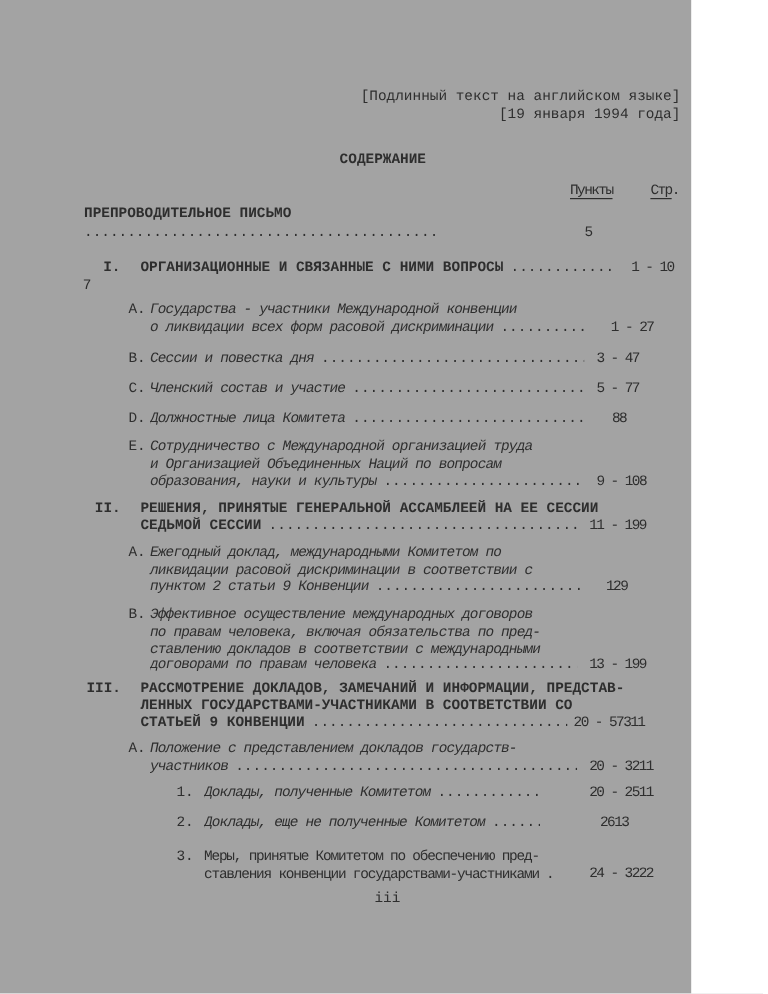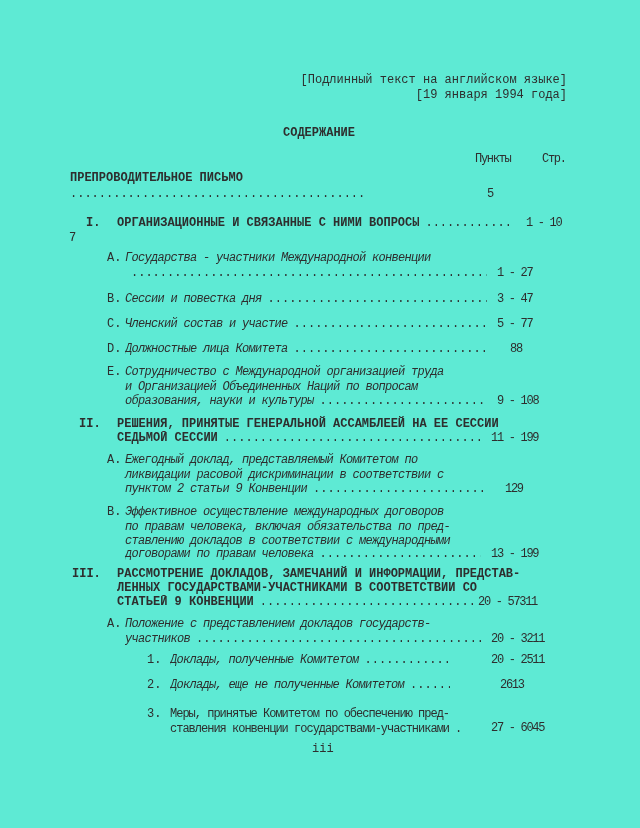--- a/index.html
+++ b/index.html
@@ -1,35 +1,35 @@
 <!DOCTYPE html>
 <html><head>
 <meta charset="utf-8">
 <style>
   html,body{margin:0;padding:0;background:#ffffff;}
   .page{
     position:relative;
-    width:640px;height:828px;
-    background:#5eead4;
+    width:576px;height:828px;
+    background:#a3a3a3;
     overflow:hidden;
     font-family:"Liberation Mono","DejaVu Sans Mono",monospace;
     font-size:12px;
     line-height:15px;
     color:#2e2e2e;
   }
   .ab{position:absolute;height:15px;white-space:pre;}
   .lnf{position:absolute;height:15px;display:flex;white-space:pre;overflow:hidden;align-items:flex-start;}
   .lead{flex:1 1 auto;overflow:hidden;white-space:nowrap;letter-spacing:0;font-weight:normal;}
   .gap{margin-left:6px;}
   .r{width:367px;text-align:right;}
   .b{font-weight:bold;}
   .lc{letter-spacing:-0.7px;font-style:italic;}
   .xt{letter-spacing:-1px;}
   .val{letter-spacing:-1.3px;}
-  .ul{text-underline-offset:3px;}
+  .ul{text-decoration:underline;text-underline-offset:3px;}
 </style>
 </head>
 <body>
 
 <div class="page">
 
   <div class="ab r" style="left:200px;top:73px">[Подлинный текст на английском языке]</div>
   <div class="ab r" style="left:200px;top:88px">[19 января 1994 года]</div>
 
   <div class="ab b" style="left:283px;top:126px">СОДЕРЖАНИЕ</div>
@@ -41,22 +41,22 @@
   <div class="lnf" style="left:70px;top:187px;width:293px"><span class="lead">................................................................................</span></div>
   <span class="ab val" style="left:487px;top:187px">5</span>
 
   <span class="ab b" style="left:86px;top:216px">I.</span>
   <div class="lnf" style="left:117px;top:216px;width:397px"><span class="b">ОРГАНИЗАЦИОННЫЕ И СВЯЗАННЫЕ С НИМИ ВОПРОСЫ</span><span class="lead gap">................................................................................</span></div>
   <span class="ab val" style="left:526px;top:216px">1 - 10</span>
   <span class="ab" style="left:69px;top:231px">7</span>
 
   <span class="ab" style="left:107px;top:251px">A.</span>
   <div class="ab lc" style="left:125px;top:251px">Государства - участники Международной конвенции</div>
-  <div class="lnf" style="left:125px;top:266px;width:362px"><span class="lead gap">................................................................................</span></div>
-  <span class="ab val" style="left:497px;top:266px">1 - 27</span>
+  <div class="lnf" style="left:125px;top:266px;width:362px"><span class="lc">о ликвидации всех форм расовой дискриминации</span><span class="lead gap">................................................................................</span></div>
+  <span class="ab val" style="left:509px;top:266px">1 - 27</span>
 
   <span class="ab" style="left:107px;top:292px">B.</span>
   <div class="lnf" style="left:125px;top:292px;width:362px"><span class="lc">Сессии и повестка дня</span><span class="lead gap">................................................................................</span></div>
   <span class="ab val" style="left:497px;top:292px">3 - 47</span>
 
   <span class="ab" style="left:107px;top:317px">C.</span>
   <div class="lnf" style="left:125px;top:317px;width:362px"><span class="lc">Членский состав и участие</span><span class="lead gap">................................................................................</span></div>
   <span class="ab val" style="left:497px;top:317px">5 - 77</span>
 
   <span class="ab" style="left:107px;top:342px">D.</span>
@@ -68,21 +68,21 @@
   <div class="ab lc" style="left:125px;top:365px">Сотрудничество с Международной организацией труда</div>
   <div class="lnf" style="left:125px;top:394px;width:362px"><span class="lc">образования, науки и культуры</span><span class="lead gap">................................................................................</span></div>
   <span class="ab val" style="left:497px;top:394px">9 - 108</span>
 
   <span class="ab b" style="left:79px;top:417px">II.</span>
   <div class="ab b" style="left:117px;top:417px">РЕШЕНИЯ, ПРИНЯТЫЕ ГЕНЕРАЛЬНОЙ АССАМБЛЕЕЙ НА ЕЕ СЕССИИ</div>
   <div class="lnf" style="left:117px;top:431px;width:364px"><span class="b">СЕДЬМОЙ СЕССИИ</span><span class="lead gap">................................................................................</span></div>
   <span class="ab val" style="left:491px;top:431px">11 - 199</span>
 
   <span class="ab" style="left:107px;top:453px">A.</span>
-  <div class="ab lc" style="left:125px;top:453px">Ежегодный доклад, представляемый Комитетом по</div>
+  <div class="ab lc" style="left:125px;top:453px">Ежегодный доклад, международными Комитетом по</div>
   <div class="ab lc" style="left:125px;top:468px">ликвидации расовой дискриминации в соответствии с</div>
   <div class="lnf" style="left:125px;top:482px;width:360px"><span class="lc">пунктом 2 статьи 9 Конвенции</span><span class="lead gap">................................................................................</span></div>
   <span class="ab val" style="left:505px;top:482px">129</span>
 
   <span class="ab" style="left:107px;top:505px">B.</span>
   <div class="ab lc" style="left:125px;top:505px">Эффективное осуществление международных договоров</div>
   <div class="ab lc" style="left:125px;top:520px">по правам человека, включая обязательства по пред-</div>
   <div class="ab lc" style="left:125px;top:534px">ставлению докладов в соответствии с международными</div>
   <div class="lnf" style="left:125px;top:547px;width:356px"><span class="lc">договорами по правам человека</span><span class="lead gap">................................................................................</span></div>
   <span class="ab val" style="left:491px;top:547px">13 - 199</span>
@@ -102,17 +102,17 @@
   <div class="lnf" style="left:170px;top:653px;width:280px"><span class="lc">Доклады, полученные Комитетом</span><span class="lead gap">................................................................................</span></div>
   <span class="ab val" style="left:491px;top:653px">20 - 2511</span>
 
   <span class="ab" style="left:147px;top:678px">2.</span>
   <div class="lnf" style="left:170px;top:678px;width:280px"><span class="lc">Доклады, еще не полученные Комитетом</span><span class="lead gap">................................................................................</span></div>
   <span class="ab val" style="left:500px;top:678px">2613</span>
 
   <span class="ab" style="left:147px;top:707px">3.</span>
   <div class="ab xt" style="left:170px;top:707px">Меры, принятые Комитетом по обеспечению пред-</div>
   <div class="lnf" style="left:170px;top:722px;width:290px"><span class="xt">ставления конвенции государствами-участниками</span><span class="lead gap">................................................................................</span></div>
-  <span class="ab val" style="left:491px;top:721px">27 - 6045</span>
+  <span class="ab val" style="left:491px;top:721px">24 - 3222</span>
 
   <div class="ab" style="left:312px;top:742px">iii</div>
 
 </div>
 
 </body></html>

